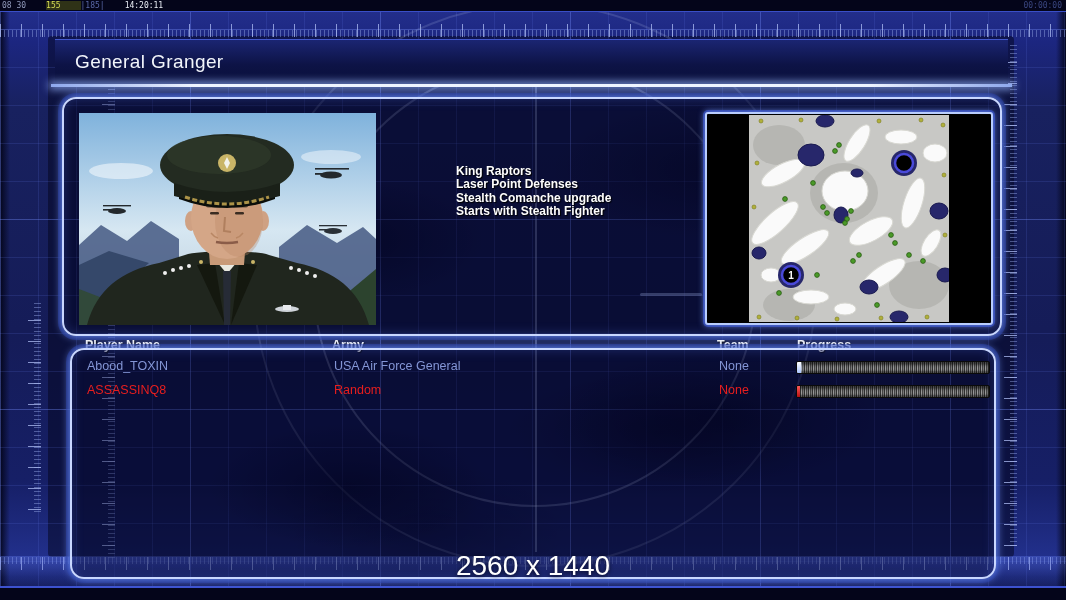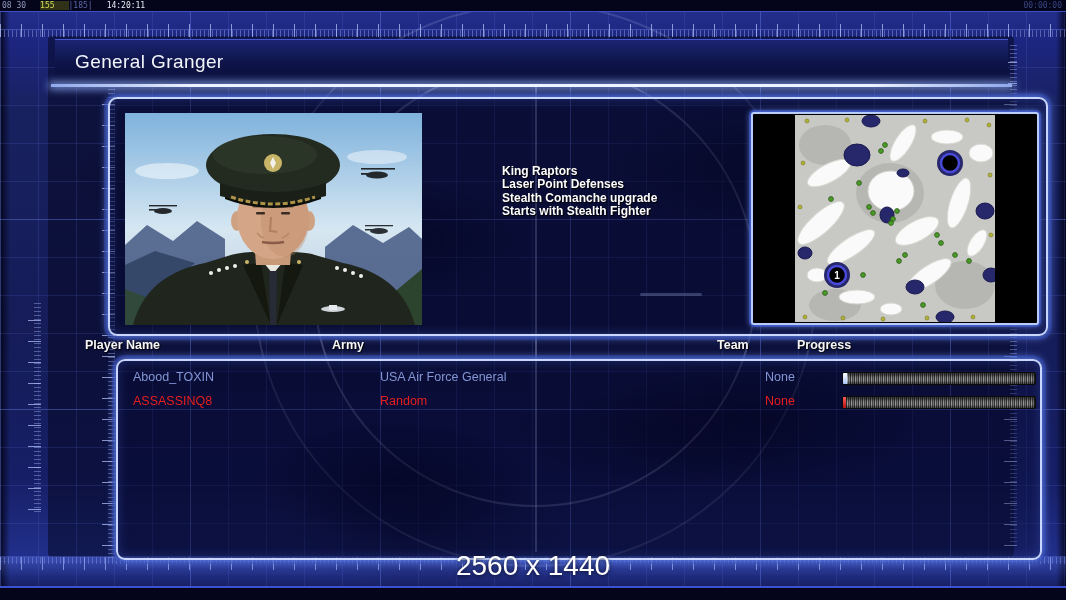--- a/index.html
+++ b/index.html
@@ -50,49 +50,49 @@
   .ruler-bottom{ left:0; top:557px; width:1066px; }
   .ruler-left1{ left:102px; top:42px; height:518px; }
   .ruler-left2{ left:28px; top:300px; height:212px; }
   .ruler-right{ left:1004px; top:42px; height:505px; }
 
   
   .topstrip{ position:absolute; left:0; top:0; width:1066px; height:12px;
     background:#04051a; border-bottom:1px solid #3a4fc8;
     font-family:"DejaVu Sans Mono", monospace; font-size:8px; line-height:11px; }
   .debug-left{ position:absolute; left:2px; top:0; letter-spacing:0; white-space:pre; }
-  .debug-left span{ padding-right:14px; }
+  .debug-left span{ padding-right:20px; }
   .seg-fps{ color:#9099ba; }
   .seg-hi{ color:#d6dd55; background:rgba(90,95,20,.5); }
   .seg-dim{ color:#5a68a8; }
   .seg-clock{ color:#e9edf5; }
   .timer-right{ position:absolute; right:4px; top:0; color:#3a4680; }
   .botstrip{ position:absolute; left:0; top:586px; width:1066px; height:14px;
     background:#04051a; border-top:2px solid #3d52d0; }
   .bottom-band{ position:absolute; left:0; top:556px; width:1066px; height:30px;
     background:linear-gradient(180deg, rgba(95,120,235,.38), rgba(45,65,180,.12) 70%, rgba(10,15,60,.1)); }
 
   
   .titlebar{ position:absolute; left:55px; top:39px; width:953px; height:46px;
     background:linear-gradient(180deg,#1b2572 0%,#0d1346 55%,#0a0f3a 100%);
     border-top:1px solid #4458cc; }
   .titlebar .glowline{ position:absolute; left:-4px; right:-4px; bottom:-2px; height:3px;
     background:linear-gradient(90deg,#8ea8ec,#eef4ff 15%,#eef4ff 85%,#8ea8ec);
     box-shadow:0 0 9px 2px rgba(150,180,255,.9); }
   .title-text{ position:absolute; left:20px; top:11px; font-size:19px; color:#f2f5fb; letter-spacing:.4px; }
 
   
-  .glow-panel{ position:absolute; border:2px solid #c9d7ff; border-radius:9px;
+  .glow-panel{ position:absolute; border:2px solid #c9d7ff; border-radius:14px;
     background:
       radial-gradient(ellipse 200px 90px at 30% 60%, rgba(0,0,22,.45), transparent 70%),
       radial-gradient(ellipse 240px 100px at 70% 30%, rgba(0,0,22,.4), transparent 70%),
       rgba(8,10,48,.42);
-    box-shadow:0 0 8px 1px rgba(120,155,255,.85), 0 0 0 4px rgba(25,45,150,.55), inset 0 0 12px rgba(80,110,230,.30);margin-left:46px; }
+    box-shadow:0 0 8px 1px rgba(120,155,255,.85), 0 0 0 4px rgba(25,45,150,.55), inset 0 0 12px rgba(80,110,230,.30); }
   .panel-info{ left:62px; top:97px; width:940px; height:239px; }
-  .panel-players{ left:70px; top:359px; width:926px; height:201px; }
+  .panel-players{ left:70px; top:348px; width:926px; height:231px; }
 
   
   .portrait{ position:absolute; left:15px; top:14px; width:297px; height:212px; overflow:hidden; background:#87b0d4; }
   .portrait svg{ display:block; }
 
   
   .abilities{ position:absolute; left:392px; top:66px; width:260px;
     font-size:12px; font-weight:bold; color:#fdfdfd; line-height:13.4px;
     text-shadow:1px 1px 1px #000; }
 

